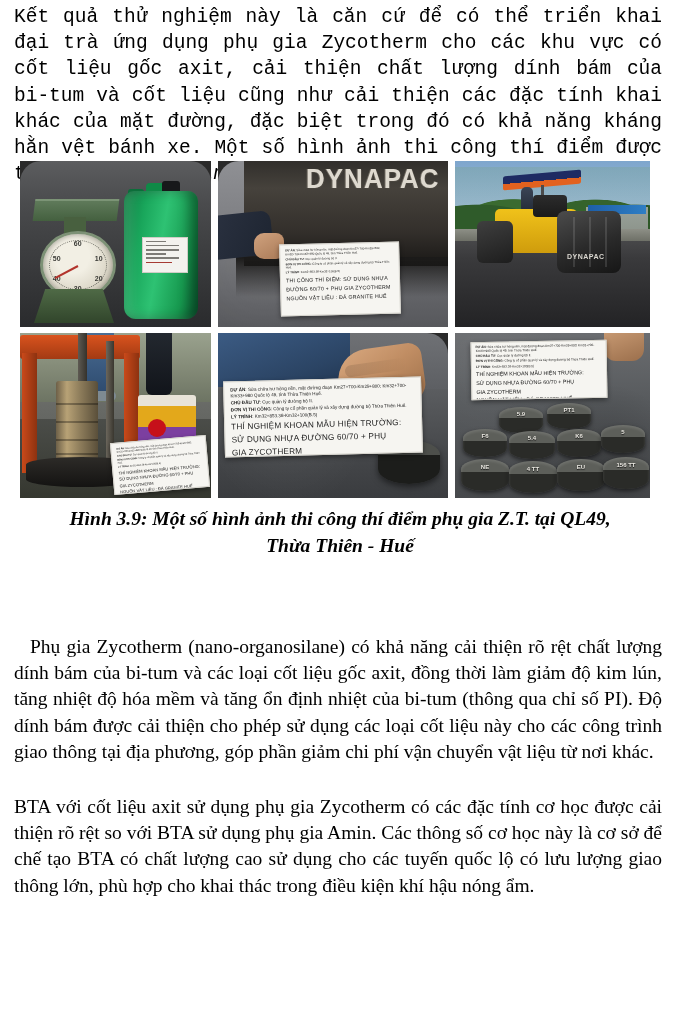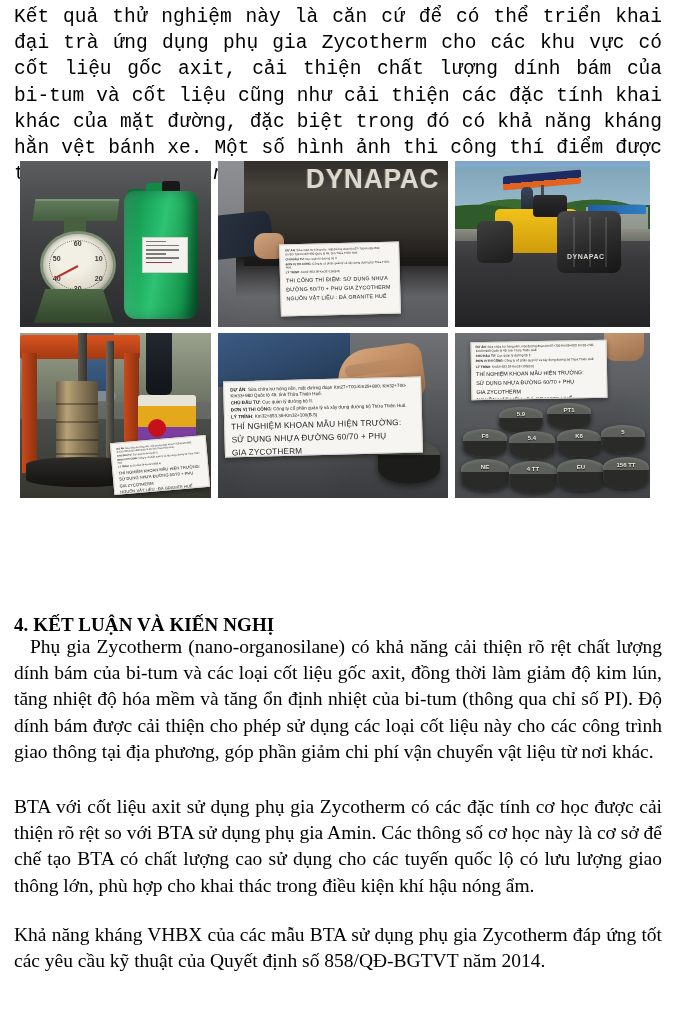--- a/index.html
+++ b/index.html
@@ -59,21 +59,21 @@
     grid-template-columns: 191px 230px 195px;
     grid-template-rows: 166px 165px;
     column-gap: 7px;
     row-gap: 6px;
   }
   .photo {
     position: relative;
     overflow: hidden;
     background: #2a2a2a;
   }
-  .photo .scene { position: absolute; inset: 0; }
+  .photo .scene { position: absolute; inset: 0; border-radius: 21px; }
 
   
   .p1-bg {
     background:
       linear-gradient(180deg, #5c5d5f 0%, #4a4b4d 26%, #3a3b3d 60%, #2c2d2f 100%);
   }
   .p1-floor {
     position: absolute; left: 0; right: 0; bottom: 0; height: 46%;
     background: linear-gradient(180deg, #3d3e40, #2a2b2d);
   }
@@ -612,28 +612,29 @@
             <div class="core" style="left:142px;top:50px;width:46px;height:32px">
                 <span>156 TT</span>
               </div>
           </div>
         </div>
       </div>
 
     </div>
   </div>
 
-
-  <h2 id="section-heading">4. KẾT LUẬN VÀ KIẾN NGHỊ</h2>
+  <div id="figure-caption">
+    <span>Hình 3.9: Một số hình ảnh thi công thí điểm phụ gia Z.T. tại QL49,</span>
+    <br>
+    <span>Thừa Thiên - Huế</span>
+  </div>
+
 
   <div id="concl-p1">
     <p class="body-text indent-first">Phụ gia Zycotherm (nano-organosilane) có khả năng cải thiện rõ rệt chất lượng dính bám của bi-tum và các loại cốt liệu gốc axit, đồng thời làm giảm độ kim lún, tăng nhiệt độ hóa mềm và tăng ổn định nhiệt của bi-tum (thông qua chỉ số PI). Độ dính bám được cải thiện cho phép sử dụng các loại cốt liệu này cho các công trình giao thông tại địa phương, góp phần giảm chi phí vận chuyển vật liệu từ nơi khác.</p>
   </div>
 
   <div id="concl-p2">
     <p class="body-text">BTA với cốt liệu axit sử dụng phụ gia Zycotherm có các đặc tính cơ học được cải thiện rõ rệt so với BTA sử dụng phụ gia Amin. Các thông số cơ học này là cơ sở để chế tạo BTA có chất lượng cao sử dụng cho các tuyến quốc lộ có lưu lượng giao thông lớn, phù hợp cho khai thác trong điều kiện khí hậu nóng ẩm.</p>
   </div>
 
-  <div id="concl-p3">
-    <p class="body-text">Khả năng kháng VHBX của các mẫu BTA sử dụng phụ gia Zycotherm đáp ứng tốt các yêu cầu kỹ thuật của Quyết định số 858/QĐ-BGTVT năm 2014.</p>
-  </div>
 
 </div>
 
 </body></html>

